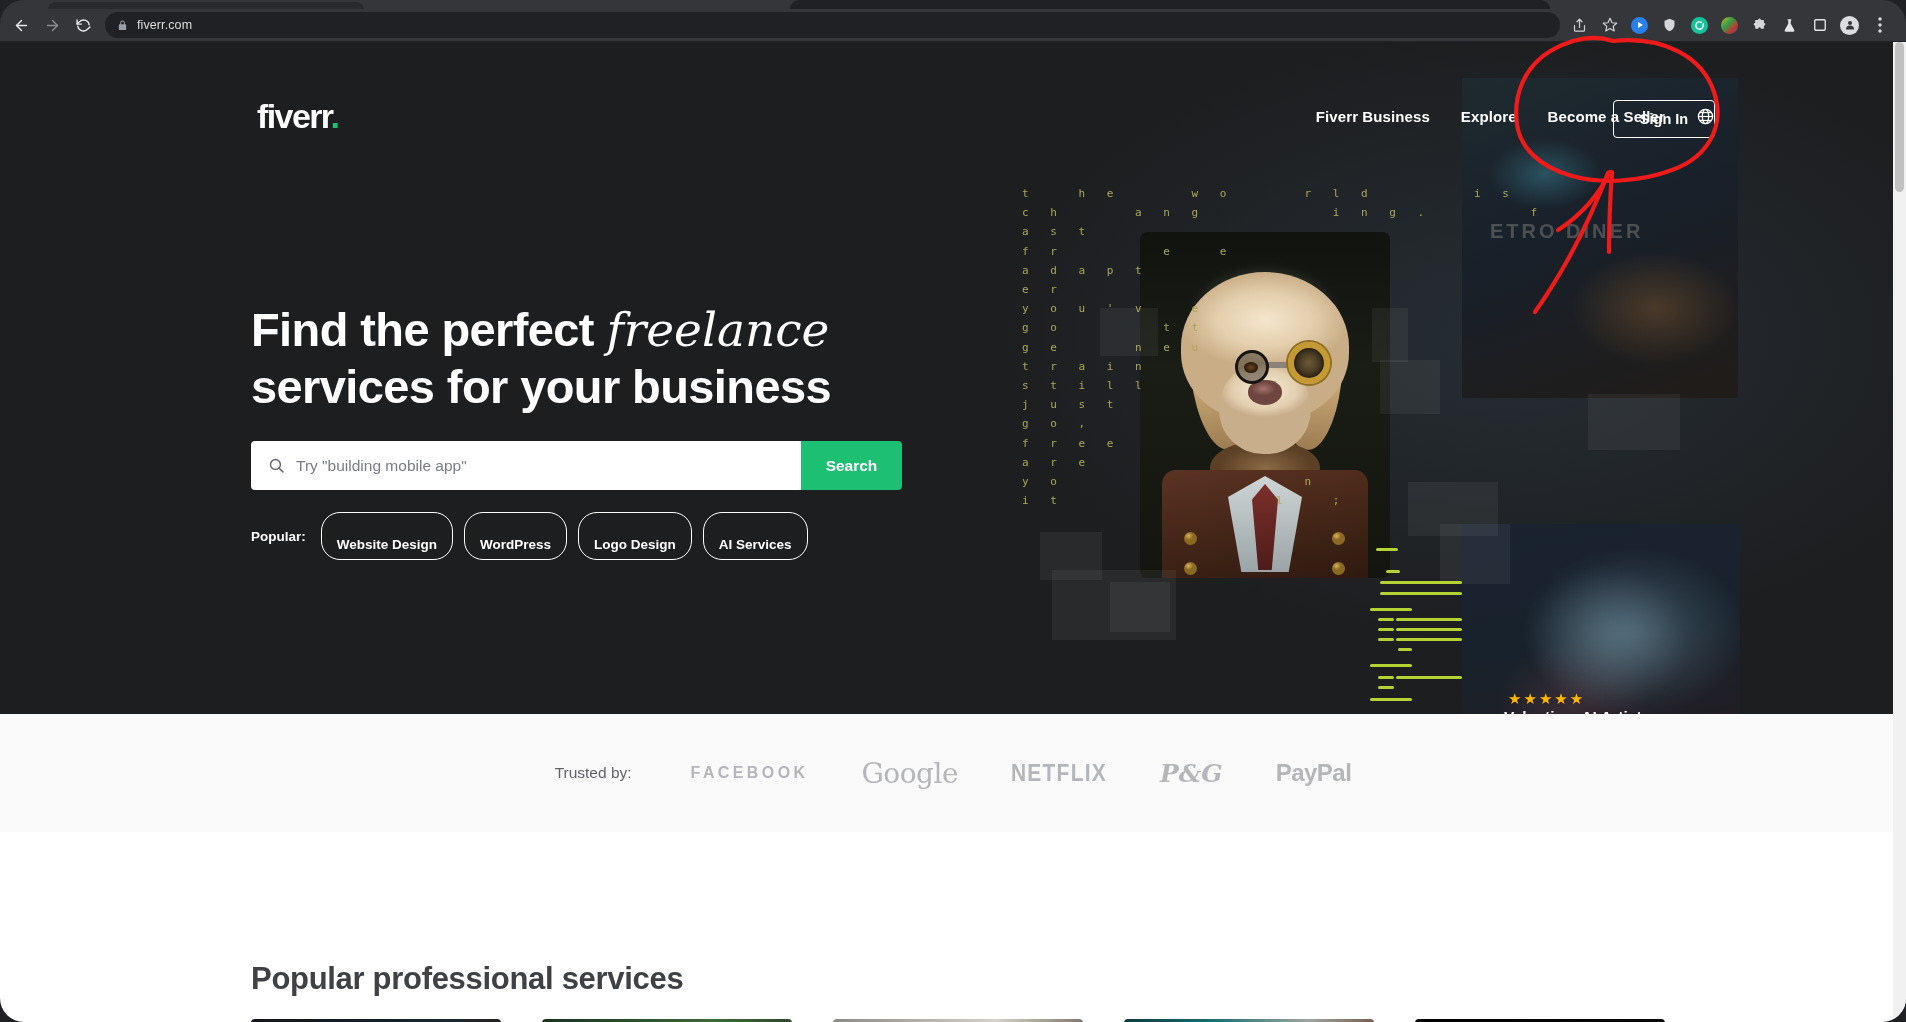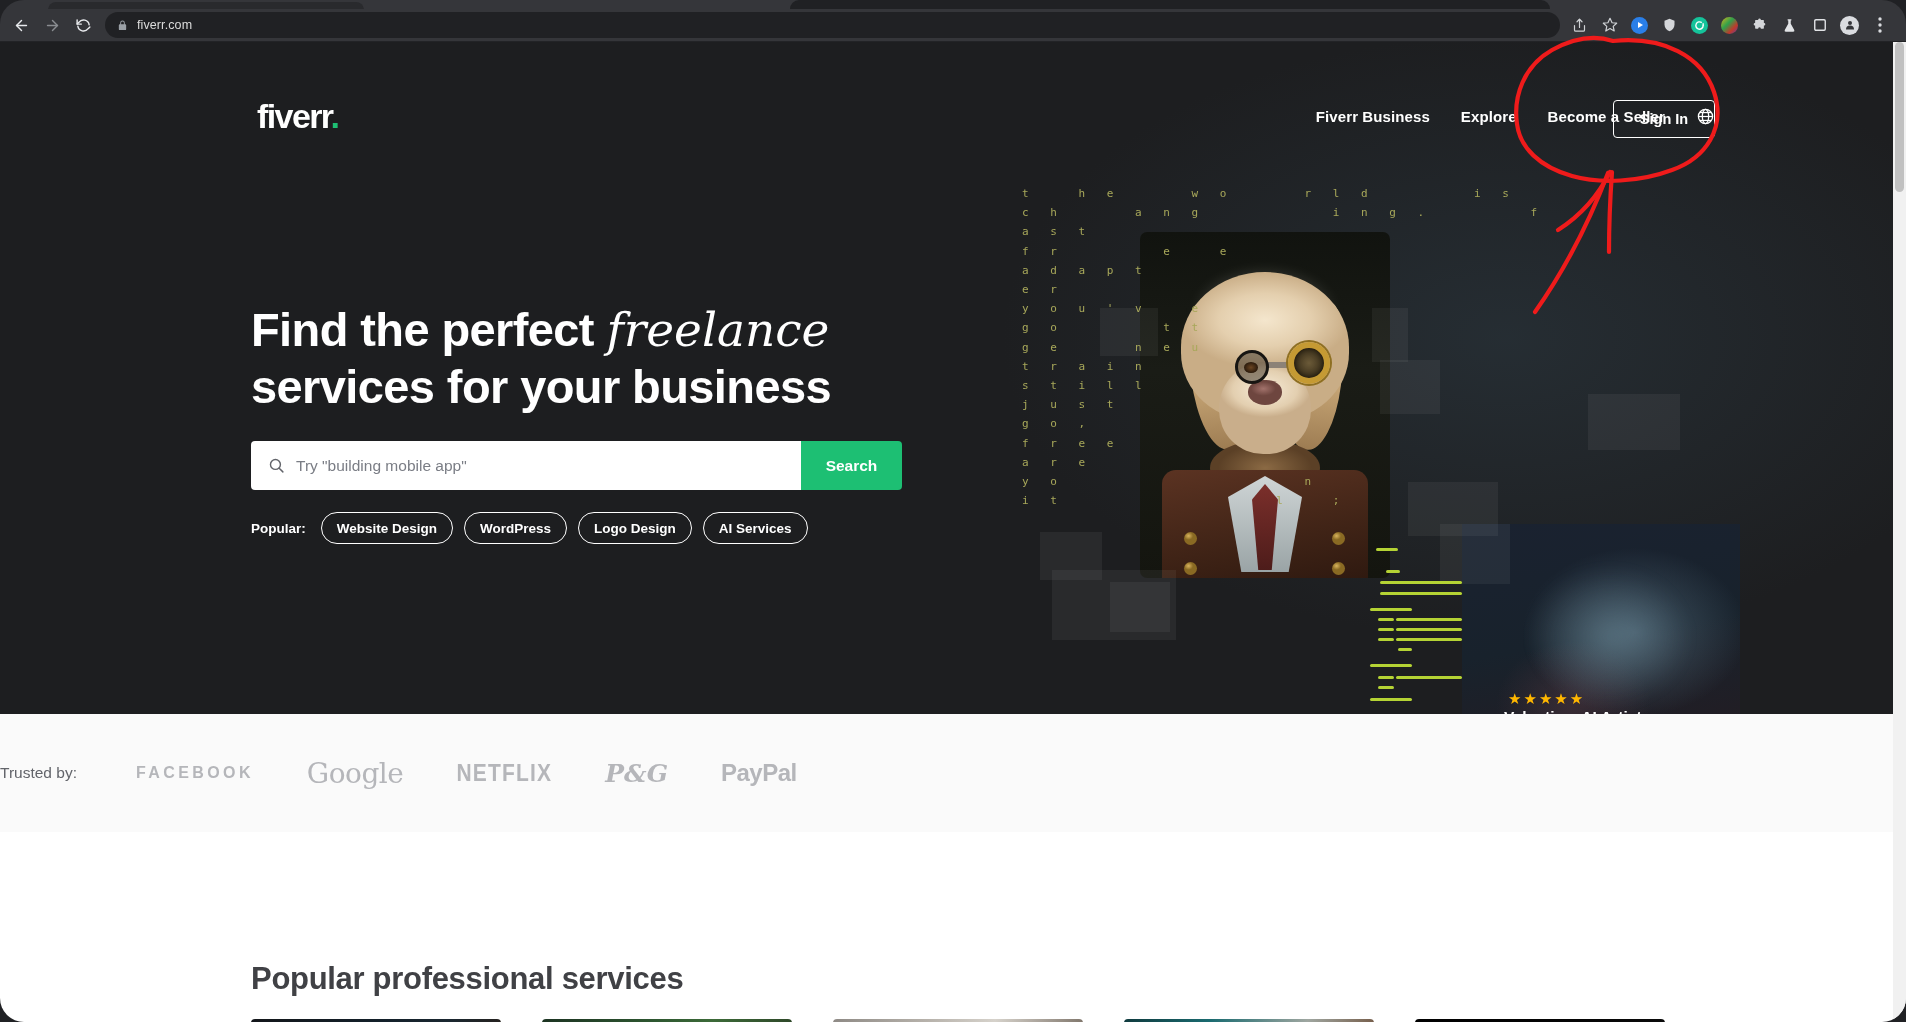--- a/index.html
+++ b/index.html
@@ -234,27 +234,27 @@
     width: 101px; background: #1dbf73; border-radius: 0 4px 4px 0;
     color: #fff; font-size: 15.5px; font-weight: 700;
     display: flex; align-items: center; justify-content: center;
   }
   .popular {
     position: absolute; left: 251px; top: 470px; display: flex; align-items: center; gap: 11px; z-index: 6;
   }
   .popular .lbl { color: #fff; font-size: 13.5px; font-weight: 700; margin-right: 4px; }
   .chip {
     border: 1.4px solid #fff; border-radius: 19px; color: #fff;
-    font-size: 13.5px; font-weight: 700; padding: 8px 15px 7px; white-space: nowrap;
+    font-size: 13.5px; font-weight: 700; padding: 24px 15px 7px; white-space: nowrap;
   }
 
   
   .trusted {
     position: absolute; top: 672px; left: 0; width: 100%; height: 118px;
-    background: #fafafa; display: flex; align-items: center; gap: 53px;
+    background: #fafafa; display: flex; align-items: center; justify-content: center; gap: 53px;
   }
   .trusted .t-lbl { color: #62646a; font-size: 15.5px; font-weight: 400; margin-right: 6px; }
   .t-logo { color: #b5b6ba; font-weight: 700; }
   .t-fb { font-size: 16px; letter-spacing: 3.4px; font-weight: 600; }
   .t-google { font-size: 28px; font-family: "DejaVu Serif", serif; font-weight: 400; letter-spacing: -.5px; }
   .t-netflix { font-size: 21px; letter-spacing: 1.2px; font-weight: 700; transform: scaleY(1.12); }
   .t-pg { font-size: 25px; font-family: "DejaVu Serif", serif; font-style: italic; font-weight: 700; }
   .t-paypal { font-size: 24px; font-weight: 700; letter-spacing: -.5px; }
 
   
@@ -383,20 +383,23 @@
           </svg>
       </div>
     </div>
   </div>
 
   <div class="viewport">
 
     <div class="hero">
       <div class="hero-bg"></div>
 
+      <div class="img-right-top">
+        <div class="diner">ETRO DINER</div>
+      </div>
       <div class="img-right-bot"></div>
       <div class="nebula"></div>
 
       <div class="dog-card">
         <div class="dog-halo"></div>
         <div class="ear l"></div>
         <div class="ear r"></div>
         <div class="dog-head"></div>
         <div class="chest-fur"></div>
         <div class="coat"></div>

